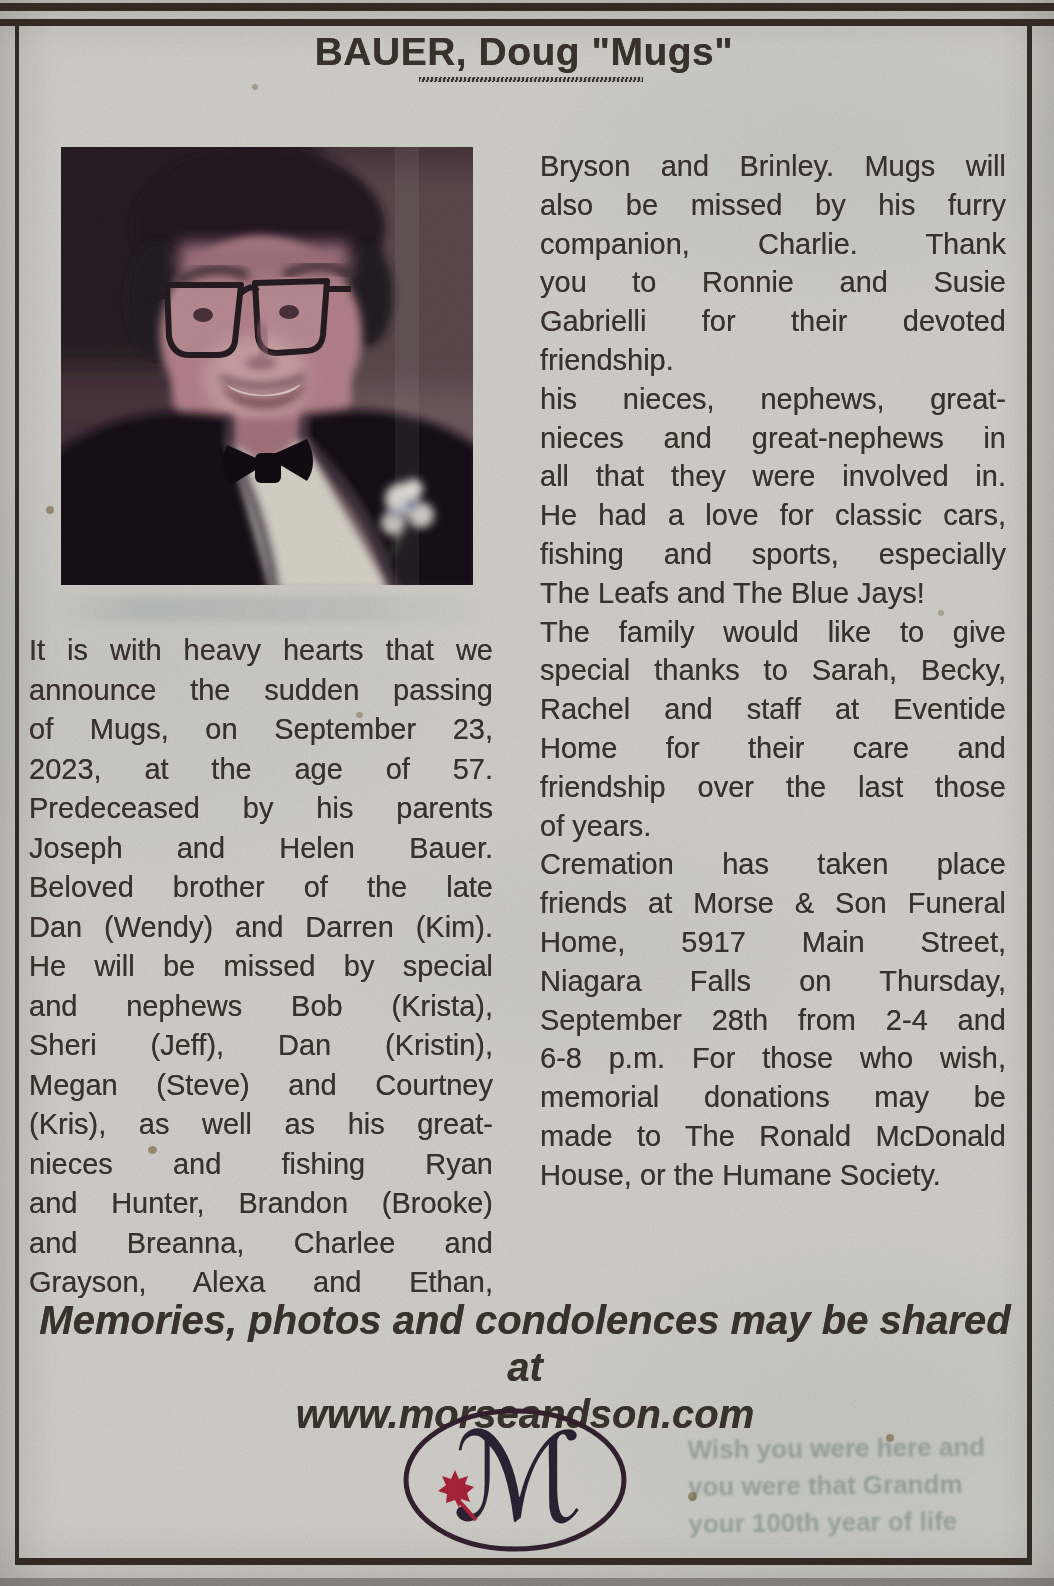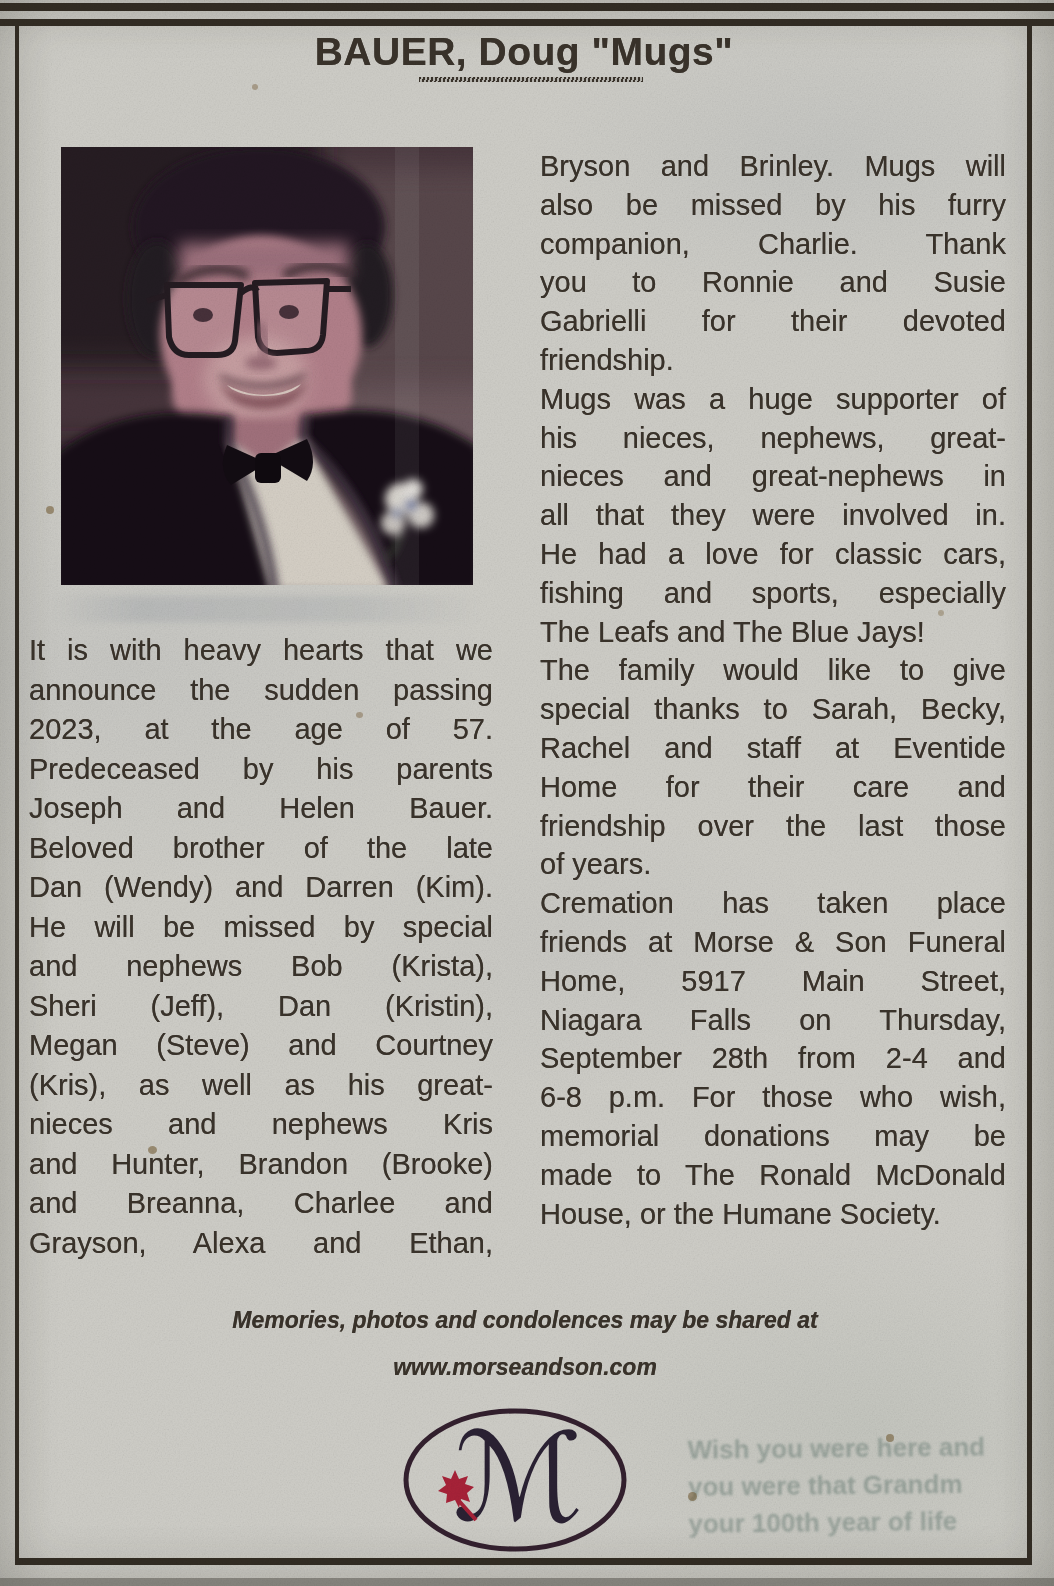--- a/index.html
+++ b/index.html
@@ -45,21 +45,21 @@
     filter:blur(3px); }
 
   .col { position:absolute; font-weight:400; color:var(--ink,#3a332b);
     text-shadow:0 0 0.6px rgba(58,51,43,0.8); font-size:29px; }
   .col-left  { left:29px;  top:631px; width:464px; line-height:39.5px; }
   .col-right { left:540px; top:147px; width:466px; line-height:38.8px; }
   .tline { text-align:justify; text-align-last:justify; white-space:normal; }
   .tline.flush { text-align-last:left; }
 
   .footer { position:absolute; left:20px; top:1297px; width:1010px; text-align:center;
-    font-style:italic; font-weight:700; font-size:23px; line-height:47px;
+    font-style:italic; font-weight:700; font-size:40px; line-height:47px;
     color:var(--ink,#3a332b); text-shadow:0 0 0.6px rgba(58,51,43,0.8); }
 
   .ghost { position:absolute; left:688px; top:1430px; width:335px;
     font-weight:700; font-size:26px; line-height:37px;
     color:rgba(100,122,112,0.48); filter:blur(1.3px); transform:rotate(-0.6deg); }
   .ghost .tline { text-align:left; text-align-last:left; }
 
   .logo { position:absolute; left:398px; top:1404px; }
 
   .stain { position:absolute; border-radius:50%; background:rgba(112,86,44,0.55); filter:blur(0.6px); }
@@ -149,44 +149,44 @@
       </g>
       <rect x="334" y="0" width="24" height="438" fill="rgba(230,225,220,0.07)"></rect>
     </svg>
   </div>
 
   <div class="smudge"></div>
 
   <div class="col col-left">
       <div class="tline">It is with heavy hearts that we</div>
       <div class="tline">announce the sudden passing</div>
+      <div class="tline">of Mugs, on September 23,</div>
       <div class="tline">2023, at the age of 57.</div>
       <div class="tline">Predeceased by his parents</div>
       <div class="tline">Joseph and Helen Bauer.</div>
       <div class="tline">Beloved brother of the late</div>
       <div class="tline">Dan (Wendy) and Darren (Kim).</div>
       <div class="tline">He will be missed by special</div>
       <div class="tline">and nephews Bob (Krista),</div>
       <div class="tline">Sheri (Jeff), Dan (Kristin),</div>
       <div class="tline">Megan (Steve) and Courtney</div>
       <div class="tline">(Kris), as well as his great-</div>
-      <div class="tline">nieces and nephews Kris</div>
+      <div class="tline">nieces and fishing Ryan</div>
       <div class="tline">and Hunter, Brandon (Brooke)</div>
       <div class="tline">and Breanna, Charlee and</div>
       <div class="tline">Grayson, Alexa and Ethan,</div>
     </div>
 
   <div class="col col-right">
       <div class="tline">Bryson and Brinley. Mugs will</div>
       <div class="tline">also be missed by his furry</div>
       <div class="tline">companion, Charlie. Thank</div>
       <div class="tline">you to Ronnie and Susie</div>
       <div class="tline">Gabrielli for their devoted</div>
       <div class="tline flush">friendship.</div>
-      <div class="tline">Mugs was a huge supporter of</div>
       <div class="tline">his nieces, nephews, great-</div>
       <div class="tline">nieces and great-nephews in</div>
       <div class="tline">all that they were involved in.</div>
       <div class="tline">He had a love for classic cars,</div>
       <div class="tline">fishing and sports, especially</div>
       <div class="tline flush">The Leafs and The Blue Jays!</div>
       <div class="tline">The family would like to give</div>
       <div class="tline">special thanks to Sarah, Becky,</div>
       <div class="tline">Rachel and staff at Eventide</div>
       <div class="tline">Home for their care and</div>

